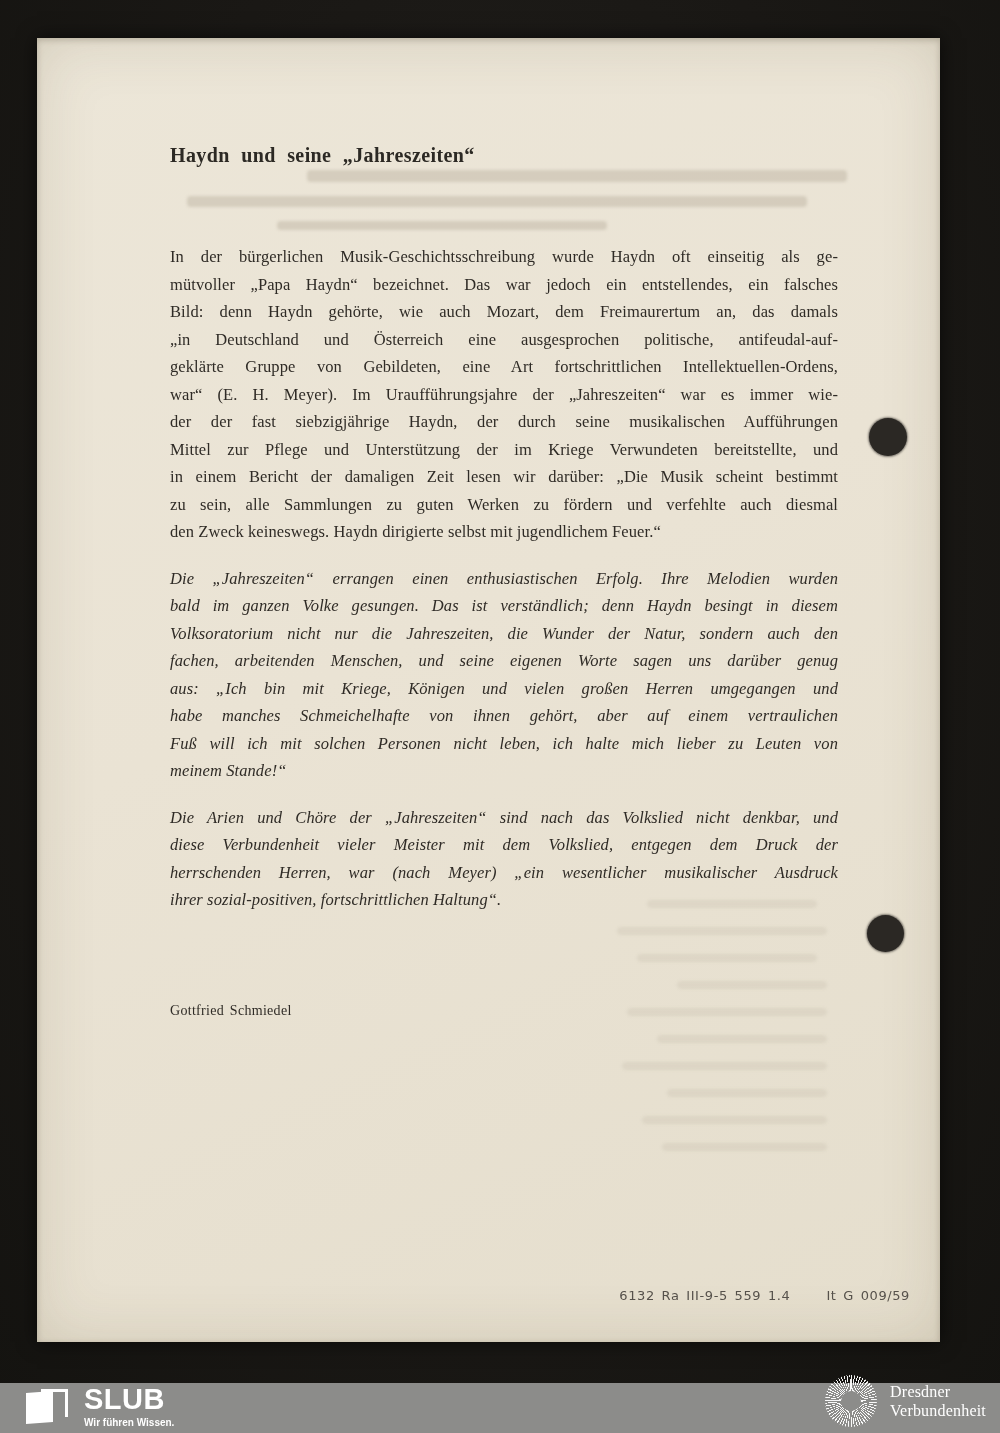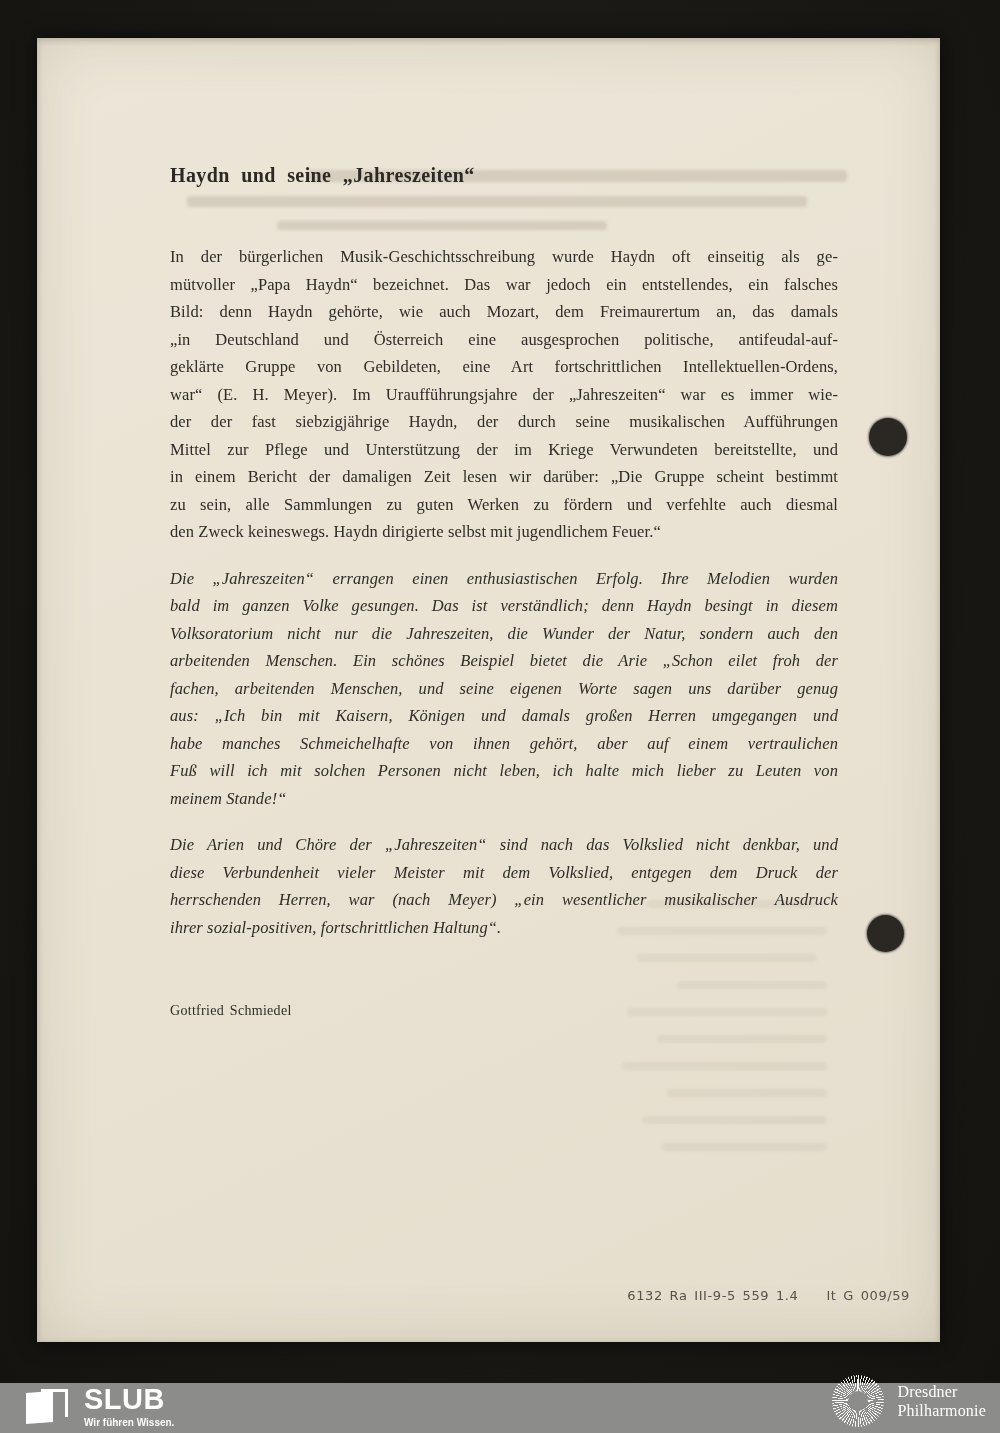--- a/index.html
+++ b/index.html
@@ -10,38 +10,38 @@
   }
   
   .paper {
     position:absolute; left:37px; top:38px; width:903px; height:1304px;
     background: linear-gradient(155deg, #ece6d8 0%, #eae3d4 45%, #e5decd 100%);
     box-shadow: inset 0 0 60px rgba(96,80,52,.16), inset 0 2px 6px rgba(60,50,30,.25), 0 0 18px rgba(0,0,0,.65);
   }
   .doc-title {
     position:absolute; left:133px; top:106px; width:668px;
     font-size:20px; font-weight:bold; color:#2c2924;
-    letter-spacing:.4px; word-spacing:6px;margin-top:20px;
+    letter-spacing:.4px; word-spacing:6px;
   }
   .doc-body { position:absolute; left:133px; top:205px; width:668px; color:#2f2b26; }
   .para + .para { margin-top:19px;font-style:italic; }
   .line {
     height:27.5px; line-height:27.5px; font-size:16.5px;
     text-align:justify; text-align-last:justify; text-justify:inter-word;
     white-space:nowrap; letter-spacing:.1px;
   }
   .line.last { text-align-last:left; white-space:normal; }
   .signature {
     position:absolute; left:133px; top:965px; width:668px;
     text-align:left; font-size:14px; color:#2f2b26; letter-spacing:.3px; word-spacing:2px;
   }
   .print-code {
     position:absolute; right:30px; top:1250px;
     font-family:"DejaVu Sans", sans-serif; font-size:13px; color:#56514b;
-    letter-spacing:.6px; word-spacing:2px; display:flex; gap:28px;
+    letter-spacing:.6px; word-spacing:2px; display:flex; gap:36px;
   }
   .hole {
     position:absolute; border-radius:50%; background:#2b2824;
     box-shadow: 0 0 2px 1px rgba(40,37,32,.55); filter: blur(.4px);
   }
   .hole-1 { left:832px; top:380px; width:38px; height:38px; }
   .hole-2 { left:830px; top:877px; width:37px; height:37px; }
   
   .bleed { position:absolute; inset:0; pointer-events:none; }
   .bleed i { position:absolute; display:block; border-radius:4px; filter:blur(1.6px); }
@@ -100,31 +100,30 @@
     <div class="doc-body">
         <div class="para">
           <div class="line">In der bürgerlichen Musik-Geschichtsschreibung wurde Haydn oft einseitig als ge-</div>
           <div class="line">mütvoller „Papa Haydn“ bezeichnet. Das war jedoch ein entstellendes, ein falsches</div>
           <div class="line">Bild: denn Haydn gehörte, wie auch Mozart, dem Freimaurertum an, das damals</div>
           <div class="line">„in Deutschland und Österreich eine ausgesprochen politische, antifeudal-auf-</div>
           <div class="line">geklärte Gruppe von Gebildeten, eine Art fortschrittlichen Intellektuellen-Ordens,</div>
           <div class="line">war“ (E. H. Meyer). Im Uraufführungsjahre der „Jahreszeiten“ war es immer wie-</div>
           <div class="line">der der fast siebzigjährige Haydn, der durch seine musikalischen Aufführungen</div>
           <div class="line">Mittel zur Pflege und Unterstützung der im Kriege Verwundeten bereitstellte, und</div>
-          <div class="line">in einem Bericht der damaligen Zeit lesen wir darüber: „Die Gruppe scheint bestimmt</div>
+          <div class="line">in einem Bericht der damaligen Zeit lesen wir darüber: „Die Musik scheint bestimmt</div>
           <div class="line">zu sein, alle Sammlungen zu guten Werken zu fördern und verfehlte auch diesmal</div>
           <div class="line last">den Zweck keineswegs. Haydn dirigierte selbst mit jugendlichem Feuer.“</div>
         </div>
         <div class="para">
           <div class="line">Die „Jahreszeiten“ errangen einen enthusiastischen Erfolg. Ihre Melodien wurden</div>
           <div class="line">bald im ganzen Volke gesungen. Das ist verständlich; denn Haydn besingt in diesem</div>
           <div class="line">Volksoratorium nicht nur die Jahreszeiten, die Wunder der Natur, sondern auch den</div>
-          <div class="line">arbeitenden Menschen. Ein schönes Beispiel bietet die Arie „Schon eilet froh der</div>
           <div class="line">fachen, arbeitenden Menschen, und seine eigenen Worte sagen uns darüber genug</div>
-          <div class="line">aus: „Ich bin mit Kaisern, Königen und damals großen Herren umgegangen und</div>
+          <div class="line">aus: „Ich bin mit Kriege, Königen und vielen großen Herren umgegangen und</div>
           <div class="line">habe manches Schmeichelhafte von ihnen gehört, aber auf einem vertraulichen</div>
           <div class="line">Fuß will ich mit solchen Personen nicht leben, ich halte mich lieber zu Leuten von</div>
           <div class="line last">meinem Stande!“</div>
         </div>
         <div class="para">
           <div class="line">Die Arien und Chöre der „Jahreszeiten“ sind nach das Volkslied nicht denkbar, und</div>
           <div class="line">diese Verbundenheit vieler Meister mit dem Volkslied, entgegen dem Druck der</div>
           <div class="line">herrschenden Herren, war (nach Meyer) „ein wesentlicher musikalischer Ausdruck</div>
           <div class="line last">ihrer sozial-positiven, fortschrittlichen Haltung“.</div>
         </div>
@@ -149,18 +148,18 @@
       </span>
       <span class="slub-text">
         <div class="slub-name">SLUB</div>
         <div class="slub-tagline">Wir führen Wissen.</div>
       </span>
     </div>
     <div class="footer-right">
       <span class="sunburst"></span>
       <span class="partner-text">
         <div>Dresdner</div>
-        <div>Philharmonie</div>
+        <div>Verbundenheit</div>
       </span>
     </div>
   </div>
 
 </div>
 
 </body></html>

